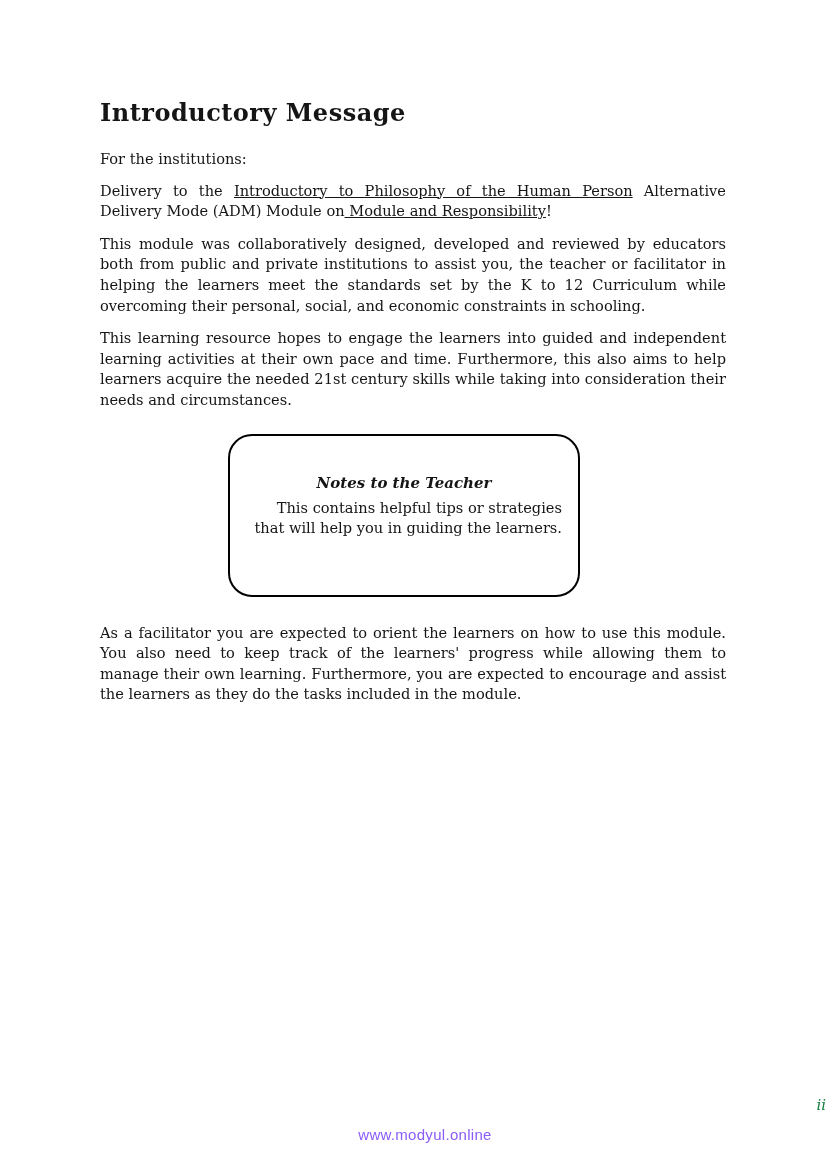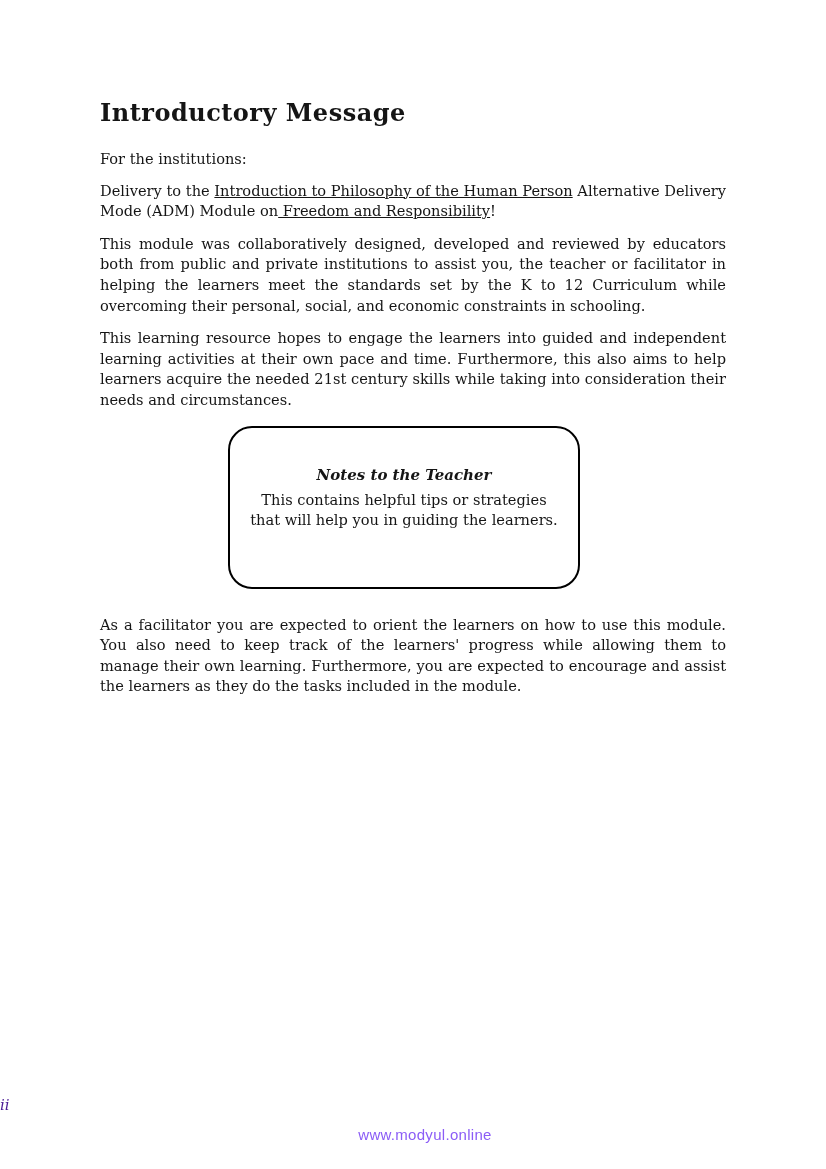--- a/index.html
+++ b/index.html
@@ -38,46 +38,46 @@
   }
   p.salutation {
     font-size: 14.6px;
     line-height: 20.6px;
     margin-bottom: 11px;
   }
   .u { text-decoration: underline; }
   .note-box {
     width: 352px;
     height: 163px;
-    margin: 15px 0 26px 128px;
+    margin: 23px 0 26px 128px;
     border: 2px solid #000000;
     border-radius: 24px;
     padding: 38px 16px 0 16px;
   }
   .note-box .note-heading {
     font-size: 15px;
     font-weight: bold;
     font-style: italic;
     text-align: center;
     margin-bottom: 6px;
   }
   .note-box .note-body {
     font-size: 14.6px;
     line-height: 20px;
-    text-align: center;
+    text-align: right;
   }
   .page-number {
     position: absolute;
     left: 0;
     top: 1096px;
     width: 826px;
-    text-align: left;
+    text-align: right;
     font-size: 15px;
     font-style: italic;
-    color: #4c1d95;
+    color: #15803d;
   }
   .watermark {
     position: absolute;
     left: 12px;
     top: 1126px;
     width: 826px;
     text-align: center;
     font-size: 15px;
     font-family: "Liberation Sans", "DejaVu Sans", sans-serif;
     color: #8b5cf6;
@@ -87,21 +87,21 @@
 </head>
 <body>
 
 <div class="page">
   <div class="content">
 
     <h1 class="doc-title">Introductory Message</h1>
 
     <p class="salutation">For the institutions:</p>
 
-    <p class="para"><span>Delivery to the </span><span class="u">Introduction to Philosophy of the Human Person</span><span> Alternative Delivery Mode (ADM) Module on</span><span class="u"> Freedom and Responsibility</span><span>!</span></p>
+    <p class="para"><span>Delivery to the </span><span class="u">Introductory to Philosophy of the Human Person</span><span> Alternative Delivery Mode (ADM) Module on</span><span class="u"> Module and Responsibility</span><span>!</span></p>
 
     <p class="para">This module was collaboratively designed, developed and reviewed by educators both from public and private institutions to assist you, the teacher or facilitator in helping the learners meet the standards set by the K to 12 Curriculum while overcoming their personal, social, and economic constraints in schooling.</p>
 
     <p class="para">This learning resource hopes to engage the learners into guided and independent learning activities at their own pace and time. Furthermore, this also aims to help learners acquire the needed 21st century skills while taking into consideration their needs and circumstances.</p>
 
 
     <div class="note-box">
       <div class="note-heading">Notes to the Teacher</div>
       <div class="note-body">This contains helpful tips or strategies that will help you in guiding the learners.</div>
     </div>

